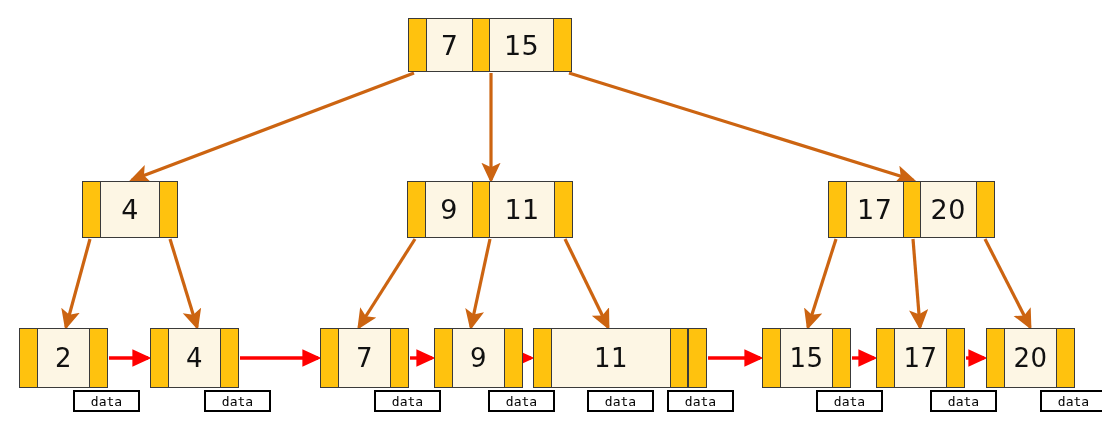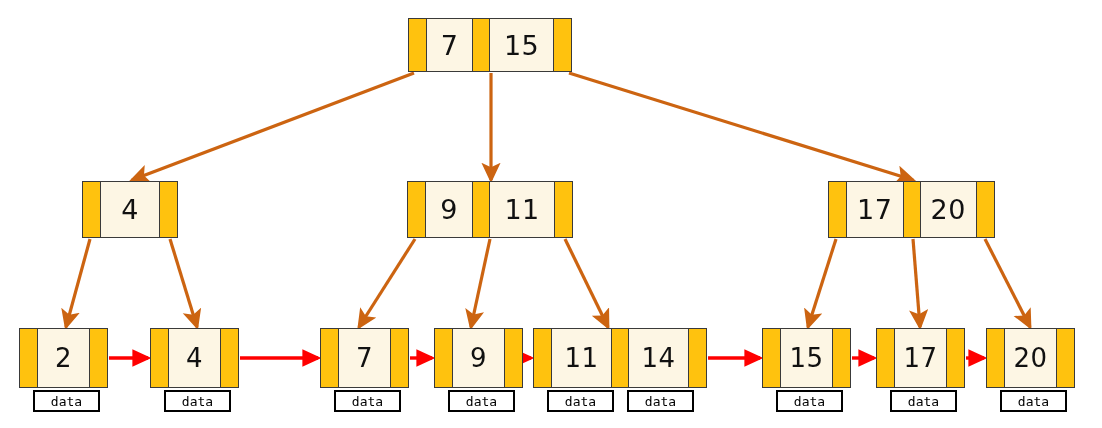--- a/index.html
+++ b/index.html
@@ -67,20 +67,21 @@
     box-sizing: border-box;
     border: 2.2px solid #000000;
     background: #ffffff;
     display: flex;
     align-items: center;
     justify-content: center;
     font-size: 13px;
     color: #000000;
     z-index: 2;
     font-family: "DejaVu Sans Mono", "Liberation Mono", monospace;
+    margin-left: 40px;
   }
 </style>
 </head>
 <body>
 
 <div id="canvas">
   <svg id="edges" viewBox="0 0 1102 428" width="1102" height="428" xmlns="http://www.w3.org/2000/svg">
     <defs>
       <marker id="arrow-orange" markerWidth="7" markerHeight="7" refX="5.4" refY="3" orient="auto">
         <path d="M0,0 L6.4,3 L0,6 L1.4,3 z" fill="#CC6411"></path>
@@ -156,21 +157,20 @@
       </div>
       <div class="node leaf" style="left: 434px; top: 328px; width: 89px; height: 60px;">
         <div class="ptr"></div>
         <div class="key">9</div>
         <div class="ptr last"></div>
       </div>
       <div class="node leaf" style="left: 533px; top: 328px; width: 174px; height: 60px;">
         <div class="ptr"></div>
         <div class="key">11</div>
         <div class="ptr mid"></div>
-        <div class="key">14</div>
         <div class="ptr last"></div>
       </div>
       <div class="node leaf" style="left: 762px; top: 328px; width: 89px; height: 60px;">
         <div class="ptr"></div>
         <div class="key">15</div>
         <div class="ptr last"></div>
       </div>
       <div class="node leaf" style="left: 876px; top: 328px; width: 89px; height: 60px;">
         <div class="ptr"></div>
         <div class="key">17</div>

